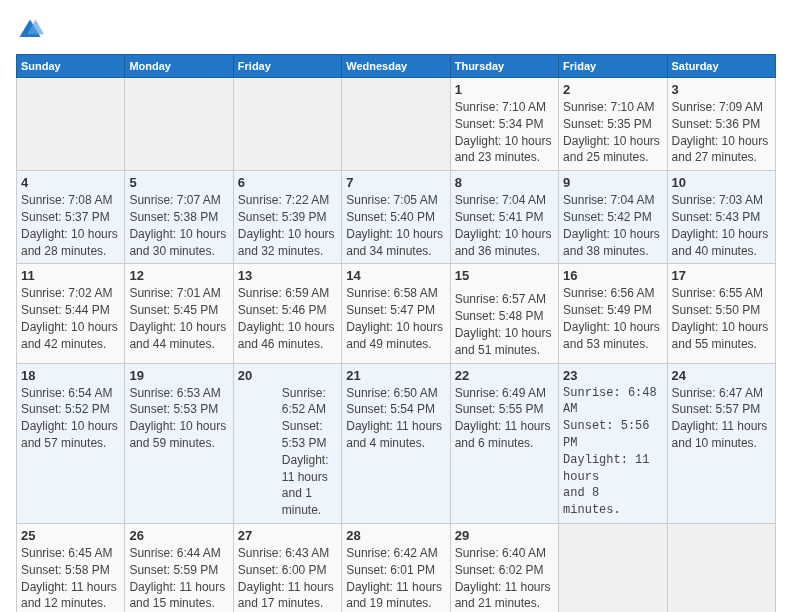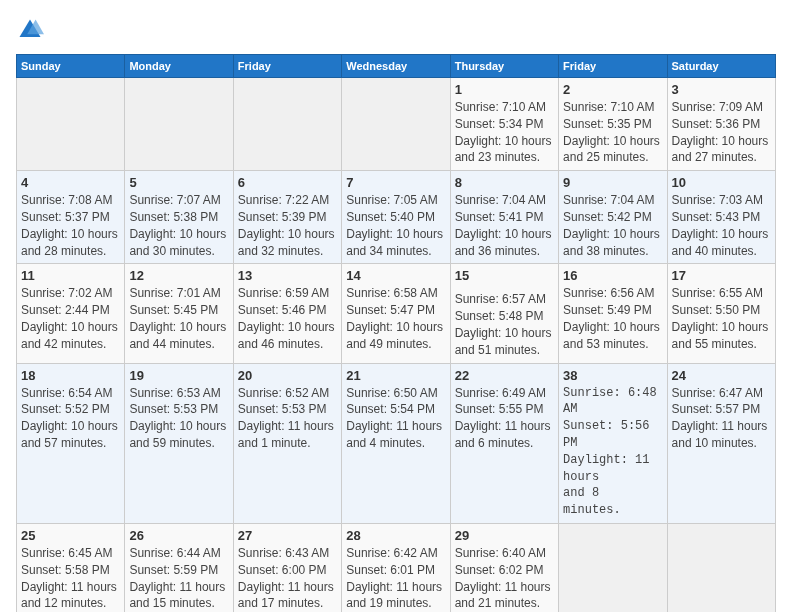--- a/index.html
+++ b/index.html
@@ -198,21 +198,21 @@
           <div class="cell-info" style="white-space: pre-line;">Sunrise: 7:03 AM
 Sunset: 5:43 PM
 Daylight: 10 hours
 and 40 minutes.</div>
         </td>
       </tr>
       <tr>
         <td>
           <span class="day-number">11</span>
           <div class="cell-info" style="white-space: pre-line;">Sunrise: 7:02 AM
-Sunset: 2:44 PM
+Sunset: 5:44 PM
 Daylight: 10 hours
 and 42 minutes.</div>
         </td>
         <td>
           <span class="day-number">12</span>
           <div class="cell-info" style="white-space: pre-line;">Sunrise: 7:01 AM
 Sunset: 5:45 PM
 Daylight: 10 hours
 and 44 minutes.</div>
         </td>
@@ -262,41 +262,41 @@
         </td>
         <td>
           <span class="day-number">19</span>
           <div class="cell-info" style="white-space: pre-line;">Sunrise: 6:53 AM
 Sunset: 5:53 PM
 Daylight: 10 hours
 and 59 minutes.</div>
         </td>
         <td>
           <span class="day-number">20</span>
-          <div class="cell-info" style="white-space: pre-line;">Sunrise: 6:52 AM
+          <div class="cell-info" style="white-space: pre-line; margin-left: 44px;">Sunrise: 6:52 AM
 Sunset: 5:53 PM
 Daylight: 11 hours
 and 1 minute.</div>
         </td>
         <td>
           <span class="day-number">21</span>
           <div class="cell-info" style="white-space: pre-line;">Sunrise: 6:50 AM
 Sunset: 5:54 PM
 Daylight: 11 hours
 and 4 minutes.</div>
         </td>
         <td>
           <span class="day-number">22</span>
           <div class="cell-info" style="white-space: pre-line;">Sunrise: 6:49 AM
 Sunset: 5:55 PM
 Daylight: 11 hours
 and 6 minutes.</div>
         </td>
         <td>
-          <span class="day-number">38</span>
+          <span class="day-number">23</span>
           <div class="cell-info" style="white-space: pre-line; font-family: Liberation Mono, monospace;">Sunrise: 6:48 AM
 Sunset: 5:56 PM
 Daylight: 11 hours
 and 8 minutes.</div>
         </td>
         <td>
           <span class="day-number">24</span>
           <div class="cell-info" style="white-space: pre-line;">Sunrise: 6:47 AM
 Sunset: 5:57 PM
 Daylight: 11 hours

